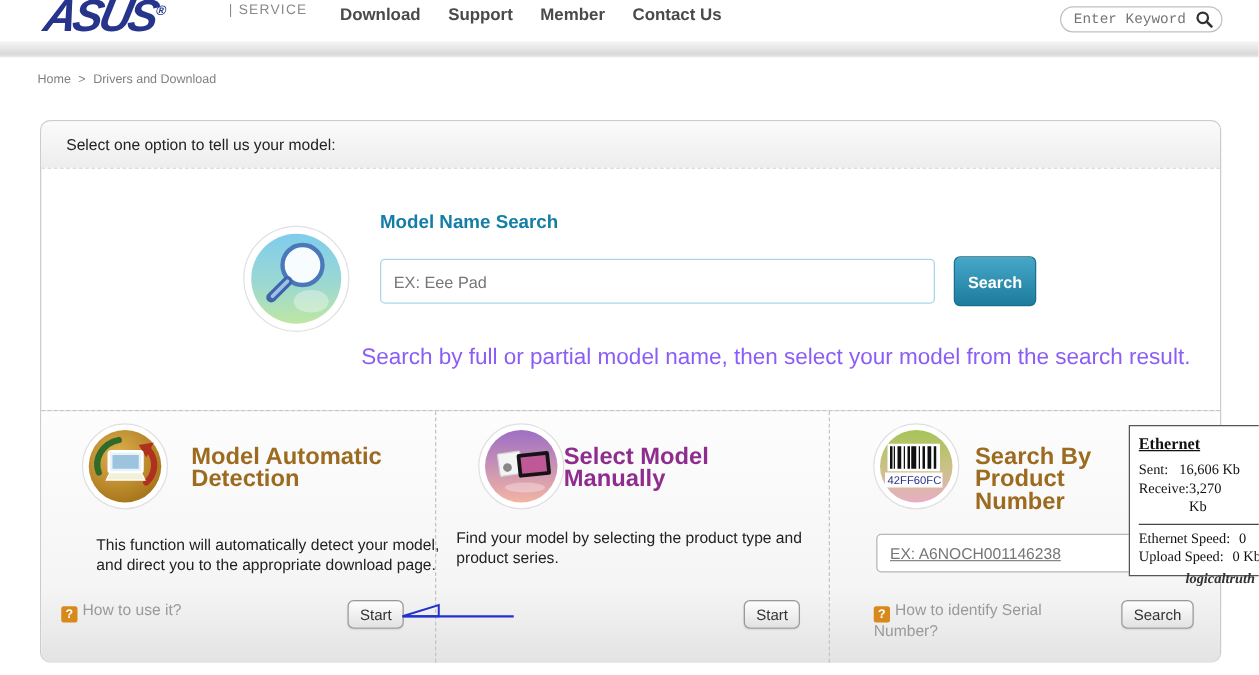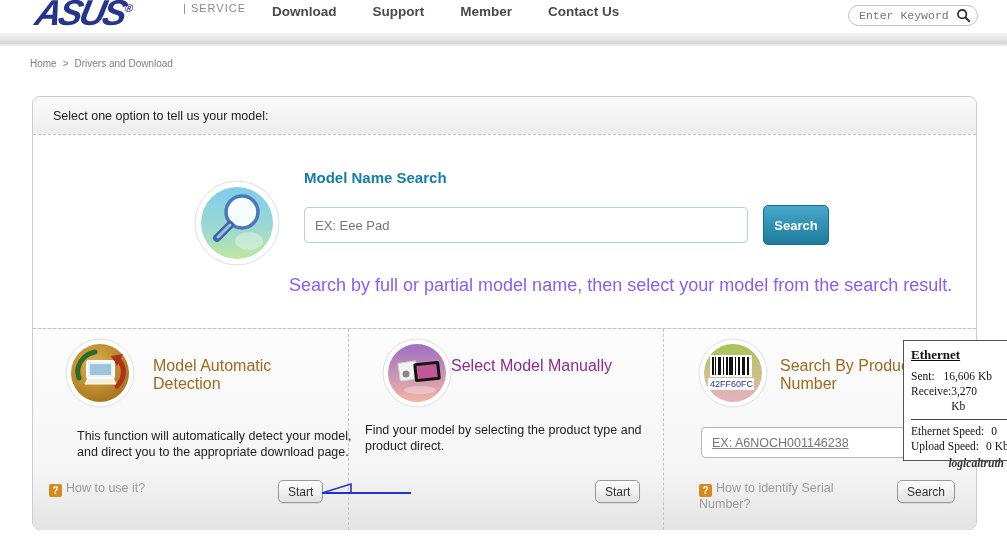--- a/index.html
+++ b/index.html
@@ -6,21 +6,21 @@
   html,body { width:1007px; height:540px; overflow:hidden; background:#fff;
               font-family:"Liberation Sans", sans-serif; }
   .stage { position:relative; width:1007px; height:540px; background:#fff; }
 
   
   .topbar { position:absolute; left:0; top:0; width:1007px; height:33px; background:#fff; }
   .logo { position:absolute; left:36px; top:-8px; font-weight:bold; font-style:italic;
           font-size:36px; letter-spacing:-3px; color:#27348b; transform:skewX(-12deg); }
   .logo sup { font-size:11px; font-style:normal; letter-spacing:0; }
   .service { position:absolute; left:183px; top:2px; font-size:11px; color:#8a8a8a; font-weight:normal; letter-spacing:1px;text-align:center; }
-  .nav { position:absolute; left:272px; top:4px; display:flex; gap:36px; }
+  .nav { position:absolute; left:272px; top:4px; display:flex; gap:22px; }
   .nav a { font-size:13.5px; font-weight:bold; color:#4a4a4a; text-decoration:none; cursor:pointer; }
   .kw-search { position:absolute; left:848px; top:5px; width:130px; height:21px;
                border:1px solid #c0c0c0; border-radius:11px; display:flex; align-items:center;
                padding:0 6px 0 10px; background:#fff; }
   .kw-search input { border:none; outline:none; flex:1; width:90px; font-size:11.5px; color:#999;
                      font-family:Liberation Mono, monospace; background:transparent; }
   .grad-strip { position:absolute; left:0; top:33px; width:1007px; height:13px;
                 background:linear-gradient(to bottom,#f6f6f6,#d9d9d9 80%,#efefef); }
 
   
@@ -54,21 +54,21 @@
   
   .cols { position:absolute; left:0; top:231px; width:943px; height:202px;
           border-top:1px dashed #c4c4c4; border-radius:0 0 8px 8px;
           background:linear-gradient(to bottom,#fdfdfd 0%,#f5f5f5 70%,#e3e3e3 100%);
           display:flex; }
   .col { position:relative; height:100%; }
   .col1 { width:315px; }
   .col2 { width:316px; border-left:1px dashed #c4c4c4; border-right:1px dashed #c4c4c4; }
   .col3 { flex:1; }
   .badge { position:absolute; top:9px; }
-  .col-title { position:absolute; top:28px; font-size:16px; font-weight:normal; line-height:18px; }
+  .col-title { position:absolute; top:28px; font-size:19px; font-weight:bold; line-height:18px; }
   .brown { color:#9c6b1f; }
   .purple { color:#8f2d8f; }
   .col-desc { position:absolute; font-size:12.5px; color:#222; line-height:15.5px; }
   .help { position:absolute; font-size:12.5px; color:#9a9a9a; line-height:15px; cursor:pointer; }
   .qmark { display:inline-block; width:13px; height:13px; background:#d8891b; border-radius:2px;
            color:#fff; font-size:10px; font-weight:bold; text-align:center; line-height:13px;
            margin-right:4px; vertical-align:-2px; }
   .small-btn { position:absolute; height:23px; border:1px solid #999; border-radius:5px;
                background:linear-gradient(to bottom,#fefefe,#e2e2e2);
                font-size:12px; color:#333; cursor:pointer; padding:0 9px;
@@ -184,21 +184,21 @@
             <circle cx="35" cy="35" r="34" fill="#fff" stroke="#e0e0e0" stroke-width="1"></circle>
             <circle cx="35" cy="35" r="29" fill="url(#g-purple)"></circle>
             <rect x="17" y="24" width="18" height="18" rx="1" fill="#f4f4f4" stroke="#cfcfcf" transform="rotate(-8 26 33)"></rect>
             <circle cx="24" cy="36" r="3.5" fill="#888"></circle>
             <rect x="32" y="24" width="26" height="19" rx="2" fill="#141414" transform="rotate(-6 45 33)"></rect>
             <rect x="35" y="27" width="20" height="13" fill="#c05898" transform="rotate(-6 45 33)"></rect>
             <ellipse cx="38" cy="52" rx="16" ry="4" fill="#ffffff" opacity="0.3"></ellipse>
           </svg>
         </div>
         <div class="col-title purple" style="left:102px; width:200px;">Select Model Manually</div>
-        <div class="col-desc" style="left:16px; top:94px; width:295px;">Find your model by selecting the product type and product direct.</div>
+        <div class="col-desc" style="left:16px; top:94px; width:295px;">Find your model by selecting the product type and product series.</div>
         <button class="small-btn" style="left:246px; top:151px;">Start</button>
       </div>
 
       <div class="col col3">
         <div class="badge" style="left:34px;">
           <svg width="70" height="70" viewBox="0 0 70 70">
             <defs>
               <linearGradient id="g-barcode" x1="0" y1="0" x2="0" y2="1">
                 <stop offset="0" stop-color="#a6c457"></stop>
                   <stop offset="0.55" stop-color="#cdc08a"></stop>

